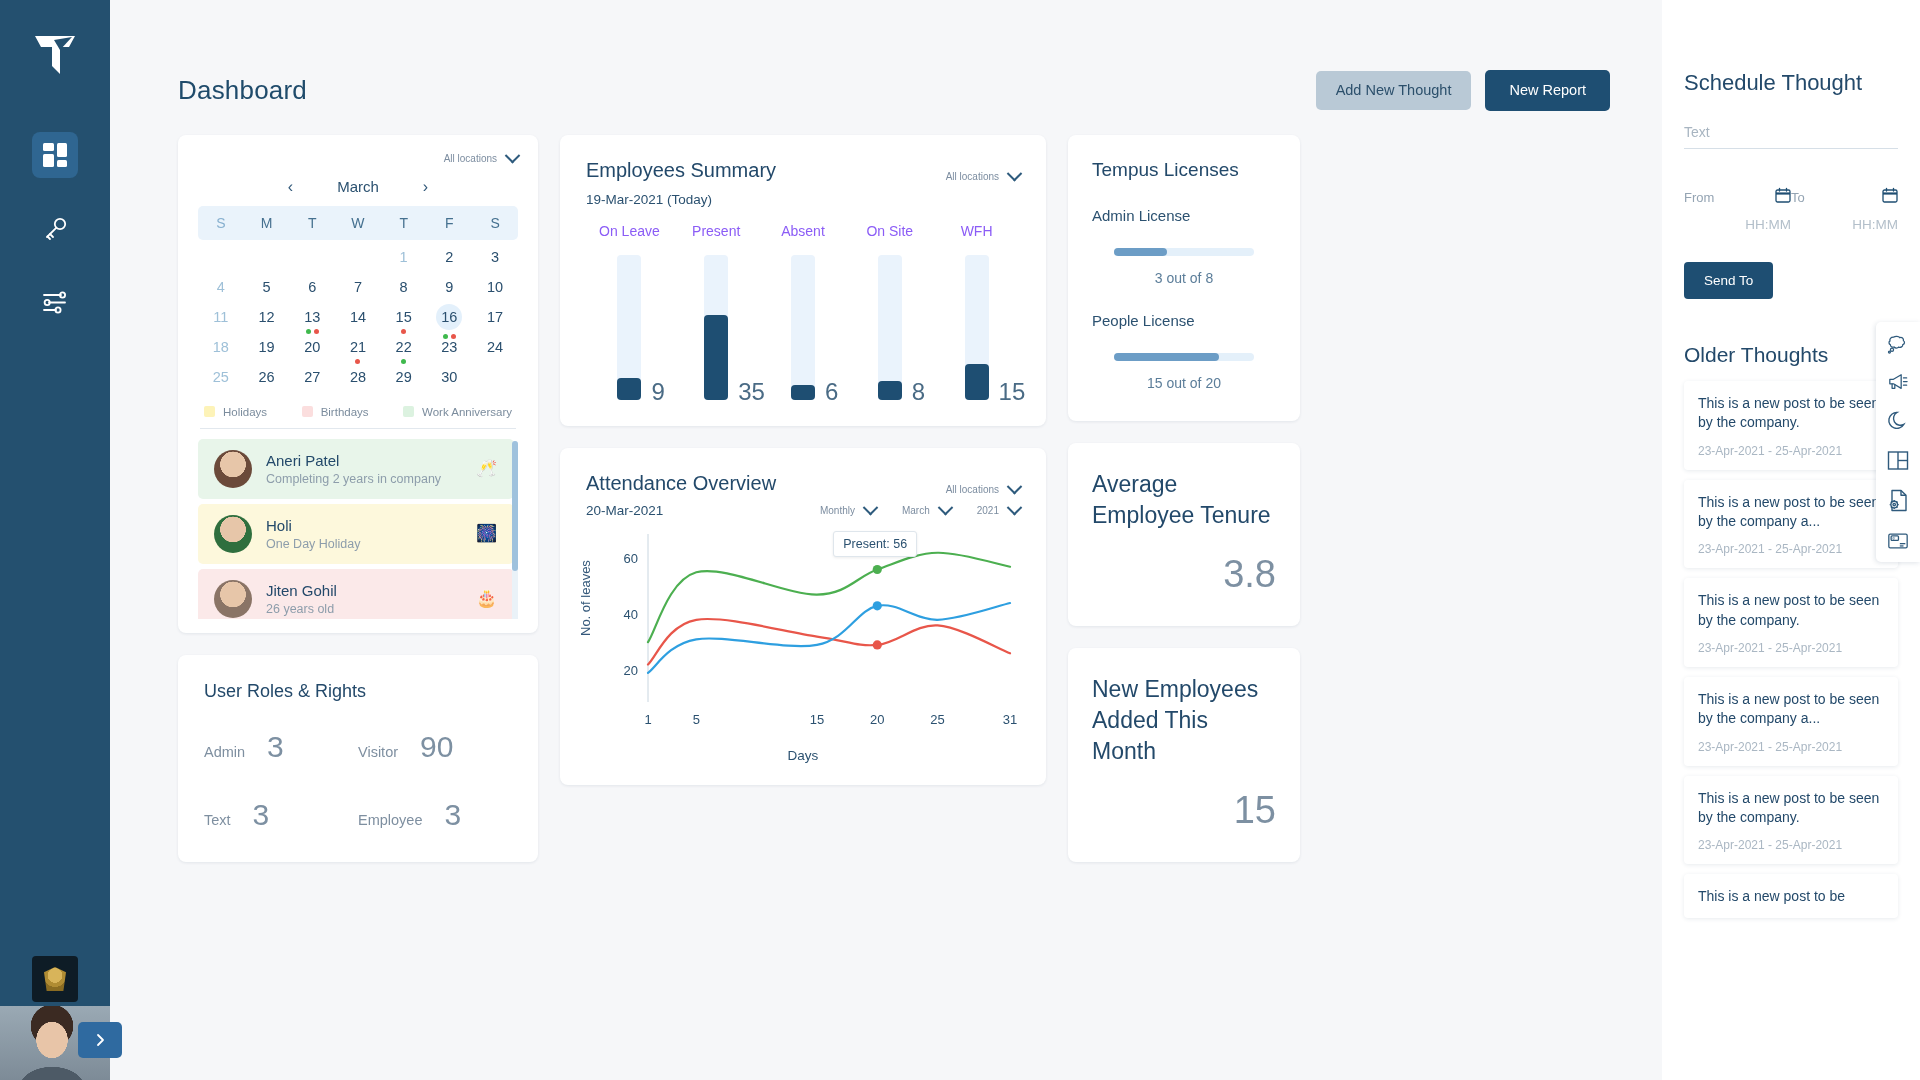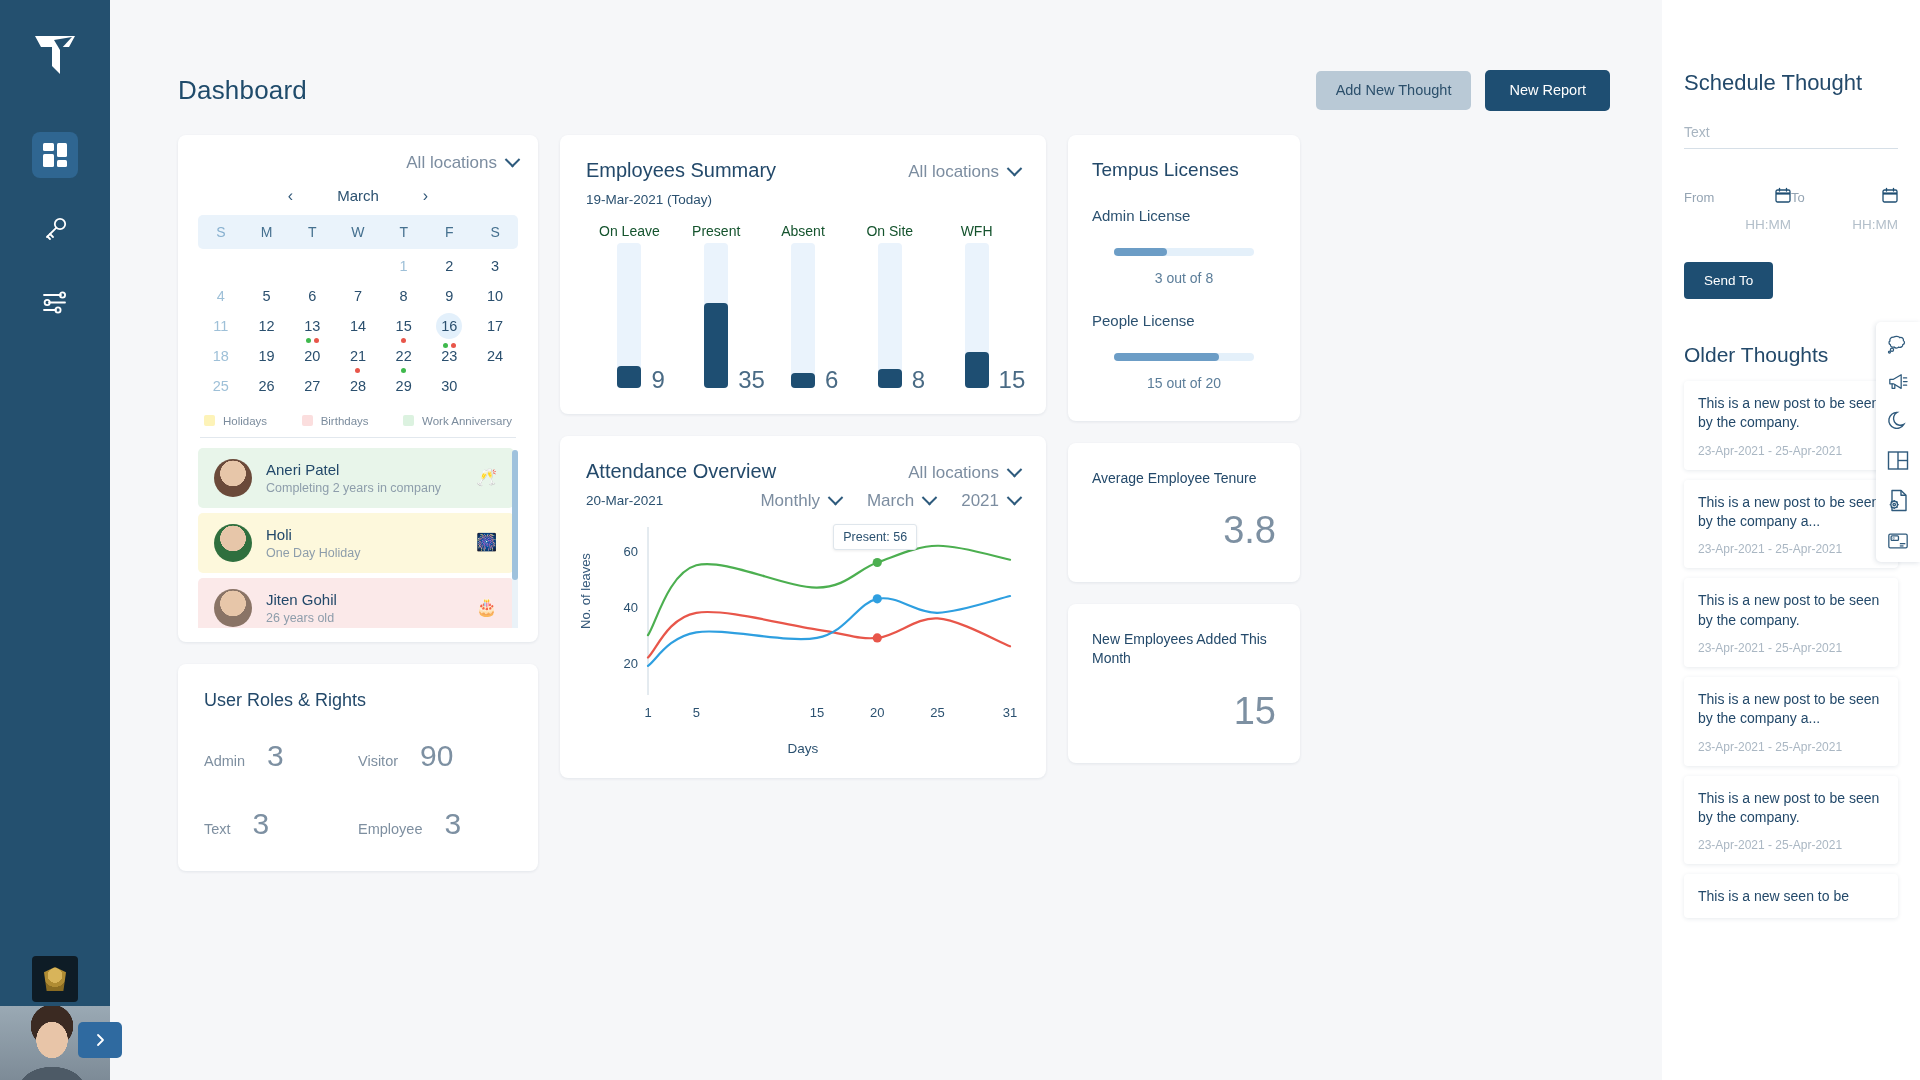--- a/index.html
+++ b/index.html
@@ -77,21 +77,21 @@
   .card {
     background: #ffffff; border-radius: 8px;
     box-shadow: 0 1px 3px rgba(30,60,90,.09);
   }
 
   
   .cal { padding: 18px 20px 14px; position: relative; }
   .cal-top { display: flex; justify-content: flex-end; }
   .sel {
     display: flex; align-items: center; gap: 10px;
-    font-size: 17px; color: #7c8da0;
+    font-size: 10px; color: #7c8da0;
   }
   .chev { width: 11px; height: 11px; border-right: 2px solid #2e5b7d; border-bottom: 2px solid #2e5b7d;
           transform: rotate(45deg) translate(-2px,-2px); }
   .cal-nav { display: flex; align-items: center; justify-content: center; gap: 44px; margin: 14px 0 10px; }
   .cal-nav .month { font-size: 15px; color: #2b5170; }
   .arrow { font-size: 16px; color: #32597a; cursor: pointer; user-select: none; }
   table.caltbl { width: 100%; border-collapse: collapse; }
   table.caltbl th {
     font-size: 14px; font-weight: 400; color: #45708f; padding: 9px 0; background: #eaf3fb;
   }
@@ -135,21 +135,21 @@
   .role .lbl { font-size: 14.5px; color: #7e8fa0; }
   .role .val { font-size: 30px; color: #7d90a2; font-weight: 300; }
 
   
   .card-head { display: flex; align-items: flex-end; padding: 24px 26px 0; }
   .card-head h3 { font-size: 20px; font-weight: 400; color: #23496a; }
   .card-head .sel { margin-left: auto; }
   .card-sub { font-size: 13.5px; color: #2b5170; padding: 10px 26px 0; }
   .bars { display: flex; padding: 16px 26px 26px; gap: 0; }
   .barcol { flex: 1; display: flex; flex-direction: column; align-items: center; }
-  .barcol .lbl { font-size: 14px; color: #14532d; margin-bottom: 4px; }
+  .barcol .lbl { font-size: 14px; color: #8b5cf6; margin-bottom: 16px; }
   .bartrack {
     width: 24px; height: 145px; background: #eaf3fc; border-radius: 4px;
     position: relative; display: flex; align-items: flex-end;
   }
   .barfill { width: 24px; background: #1e4e72; border-radius: 4px; }
   .barval { position: absolute; left: 34px; bottom: -6px; font-size: 24px; color: #4a6b85; font-weight: 300; white-space: nowrap; }
 
   
   .attend-ctrls { display: flex; align-items: center; padding: 8px 26px 0; gap: 0; }
   .attend-ctrls .date { font-size: 13.5px; color: #2b5170; }
@@ -160,21 +160,21 @@
     font-size: 13px; color: #34587a; white-space: nowrap;
   }
   .xlabel { text-align: center; font-size: 13.5px; color: #2b5170; margin-top: 4px; }
   .tooltip {
     position: absolute; background: #ffffff; border: 1px solid #dfe6ec; border-radius: 3px;
     font-size: 12.5px; color: #2b5170; padding: 5px 9px; box-shadow: 0 1px 3px rgba(0,0,0,.08);
   }
 
   
   .stat { padding: 26px 24px 30px; }
-  .stat h3 { font-size: 14px; font-weight: 400; color: #23496a; line-height: 1.35; }
+  .stat h3 { font-size: 23px; font-weight: 400; color: #23496a; line-height: 1.35; }
   .stat .big { font-size: 38px; font-weight: 300; color: #7d90a2; text-align: right; margin-top: 22px; }
   .lic { padding: 24px 24px 30px; }
   .lic h3 { font-size: 19px; font-weight: 400; color: #23496a; }
   .lic .sub { font-size: 15px; color: #2b5170; margin-top: 26px; }
   .meter { height: 8px; background: #e4f0fa; border-radius: 4px; margin: 24px 22px 0; position: relative; }
   .meter > span { position: absolute; left: 0; top: 0; bottom: 0; background: #6c9dc6; border-radius: 4px; }
   .lic .cnt { text-align: center; font-size: 14px; color: #5b7d99; margin-top: 14px; }
 
   
   .right {
@@ -629,21 +629,21 @@
         </div>
         <div class="thought">
           <div class="t">This is a new post to be seen by the company a...</div>
           <div class="d">23-Apr-2021 - 25-Apr-2021</div>
         </div>
         <div class="thought">
           <div class="t">This is a new post to be seen by the company.</div>
           <div class="d">23-Apr-2021 - 25-Apr-2021</div>
         </div>
         <div class="thought">
-          <div class="t">This is a new seen to be</div>
+          <div class="t">This is a new post to be</div>
         </div>
       </div>
   </div>
 
   <div class="icobar">
     <span>
       <svg width="22" height="20" viewBox="0 0 24 22" fill="none" stroke="#2f5a7c" stroke-width="1.4">
         <path d="M7 3.5 C4 3.5 2.5 5.5 3.2 7.6 C1.6 8.6 1.8 11 3.6 11.8 C3.6 13.8 5.6 15 7.6 14.3
                  C8.8 15.8 11.6 15.8 12.8 14.4 C15 15.2 17.4 13.8 17.3 11.8 C19.4 11.2 19.8 8.4 18 7.4
                  C18.4 5 16.2 3.2 14 4 C12.8 2.2 9 2 7 3.5 Z"></path>

